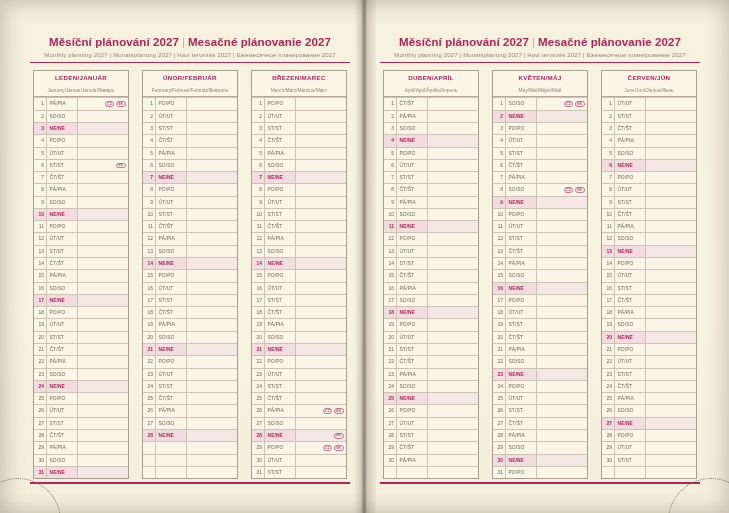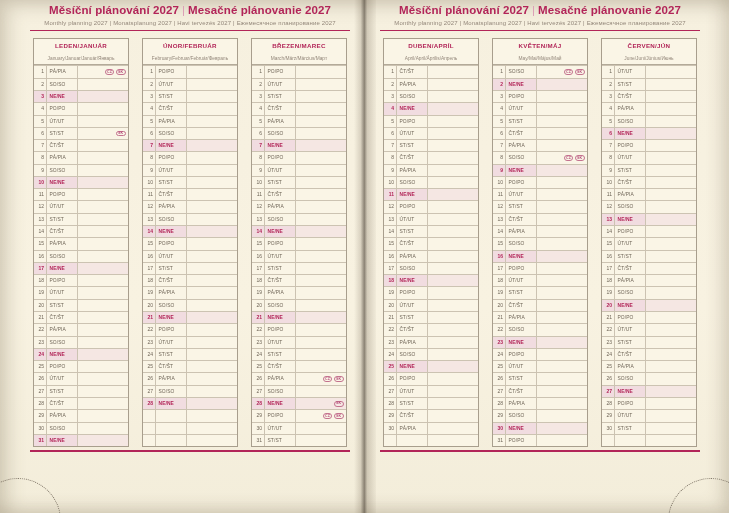--- a/index.html
+++ b/index.html
@@ -2,21 +2,21 @@
 <html><head>
 <meta charset="utf-8">
 <style>
   * { margin:0; padding:0; box-sizing:border-box; }
   html,body { width:729px; height:513px; background:#e8e1cd; font-family:"Liberation Sans", sans-serif; -webkit-text-size-adjust:none; }
   #spread { position:relative; width:729px; height:513px; overflow:hidden;
             background:linear-gradient(180deg,#f6f0df 0%,#f8f2e1 60%,#f3edda 100%);
             box-shadow: inset 8px 6px 18px rgba(95,80,55,.22), inset -8px -5px 16px rgba(95,80,55,.18); }
   .gutter { position:absolute; left:354px; top:0; bottom:0; width:22px;
             background:linear-gradient(90deg, rgba(80,65,45,0) 0%, rgba(80,65,45,.18) 30%, rgba(50,40,28,.55) 47%, rgba(80,65,45,.22) 60%, rgba(80,65,45,.04) 100%); }
-  .page { position:absolute; top:0; bottom:0; width:340px; padding-top:4px; }
+  .page { position:absolute; top:0; bottom:0; width:340px; padding-top:36px; }
   .page.left  { left:20px; }
   .page.right { left:370px; }
 
   .title { text-align:center; font-size:11.5px; font-weight:700; color:#b22558; letter-spacing:.1px; }
   .title .sep { color:#dc9bb4; font-weight:400; padding:0 3px; }
   .subtitle { text-align:center; font-size:6px; color:#93877a; margin-top:4px; letter-spacing:.15px; }
   .rule { height:1.4px; background:#b22558; margin:4px 10px 0 10px; }
   .rule.bottom { margin-top:3px; }
 
   .months { display:flex; gap:13px; padding:0 13px; margin-top:7px; }

